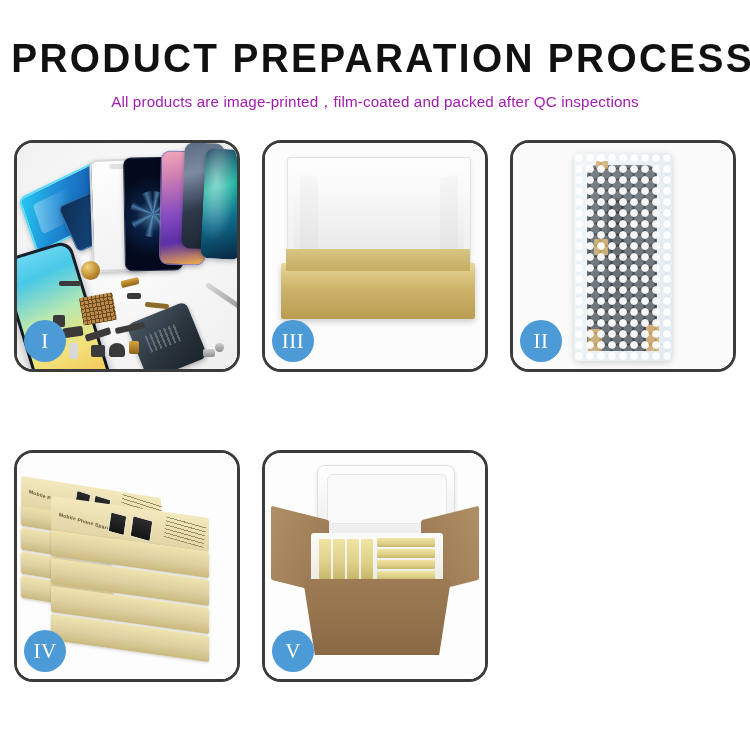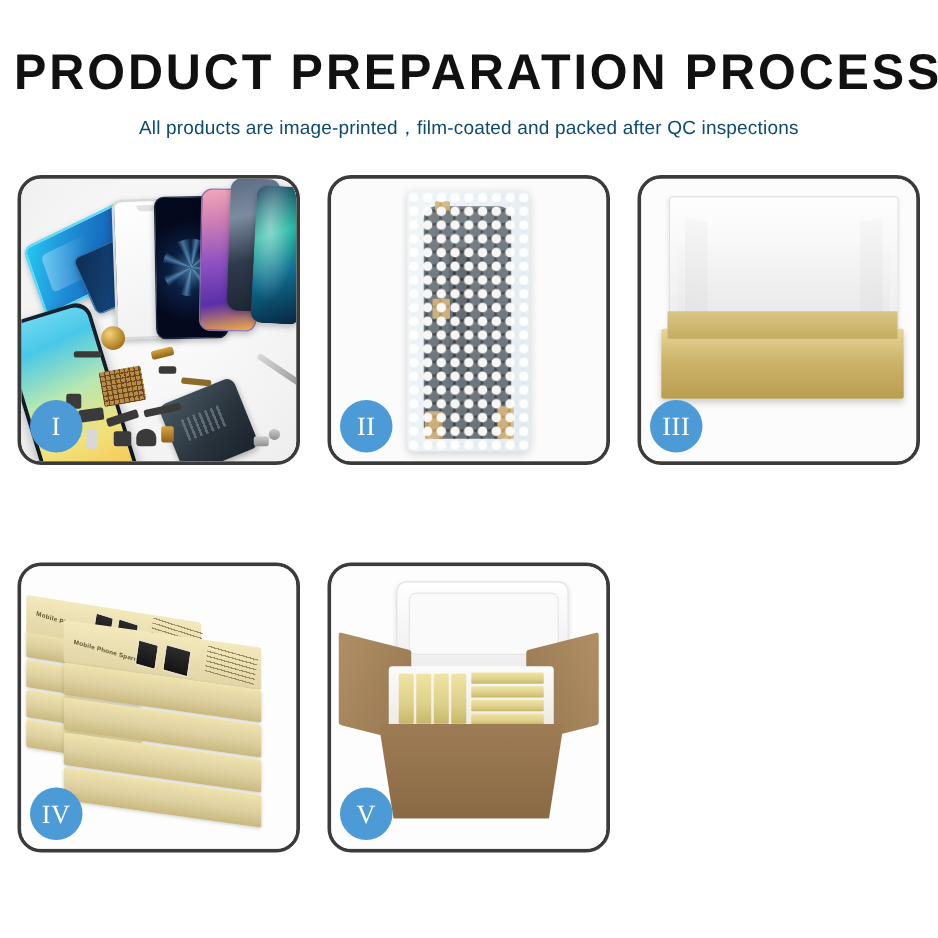--- a/index.html
+++ b/index.html
@@ -15,21 +15,21 @@
   .header{padding-top:38px;text-align:center;}
   .title{
     font-family:"Liberation Sans", sans-serif;
     font-size:40px;font-weight:700;color:#111;
     letter-spacing:2.4px;line-height:1;
     transform:scaleX(.97);
     white-space:nowrap;
   }
   .subtitle{
     margin-top:14px;
-    font-size:15.2px;font-weight:400;color:#0c4a6e;
+    font-size:15.2px;font-weight:400;color:#a21caf;
     letter-spacing:.15px;white-space:nowrap;
   }
 
   
   .grid{
     position:absolute;left:14px;top:140px;
     width:722px;
     display:grid;
     grid-template-columns:226px 226px 226px;
     grid-template-rows:232px 232px;
@@ -342,45 +342,45 @@
         <div class="part gold" style="left:112px;top:198px;width:10px;height:13px;"></div>
         <div class="part" style="left:28px;top:196px;width:14px;height:18px;background:#e0c43c;transform:rotate(-20deg);"></div>
         <div class="part silver" style="left:186px;top:206px;width:12px;height:8px;"></div>
         <div class="part silver" style="left:198px;top:200px;width:9px;height:9px;border-radius:50%;"></div>
         <div class="part" style="left:128px;top:160px;width:24px;height:5px;background:#8b6a2a;transform:rotate(6deg);"></div>
 
         <div class="badge">I</div>
       </div>
     </div>
 
+    <div class="panel p3">
+      <div class="photo">
+        <div class="bg"></div>
+        <div class="lid3">
+          <div class="lid3wingL"></div>
+          <div class="lid3wingR"></div>
+        </div>
+        <div class="fill3"></div>
+        <div class="tray3"></div>
+        <div class="badge">III</div>
+      </div>
+    </div>
+
     <div class="panel p2">
       <div class="photo">
         <div class="bg"></div>
         <div class="bw-pack">
           <div class="bw-inner"></div>
           <div class="bw-tape" style="left:22px;top:8px;width:12px;height:8px;"></div>
           <div class="bw-tape" style="left:20px;top:86px;width:14px;height:16px;"></div>
           <div class="bw-tape" style="left:14px;top:176px;width:14px;height:22px;"></div>
           <div class="bw-tape" style="left:72px;top:172px;width:13px;height:26px;"></div>
           <div class="bubbles"></div>
         </div>
         <div class="badge">II</div>
-      </div>
-    </div>
-
-    <div class="panel p3">
-      <div class="photo">
-        <div class="bg"></div>
-        <div class="lid3">
-          <div class="lid3wingL"></div>
-          <div class="lid3wingR"></div>
-        </div>
-        <div class="fill3"></div>
-        <div class="tray3"></div>
-        <div class="badge">III</div>
       </div>
     </div>
 
     <div class="panel p4">
       <div class="photo">
         <div class="bg"></div>
         <div class="stackwrap">
 
           <div class="kbox" style="left:4px;top:42px;width:92px;height:22px;transform:skewY(9deg);"></div>
           <div class="kbox" style="left:4px;top:66px;width:92px;height:22px;transform:skewY(9deg);"></div>

